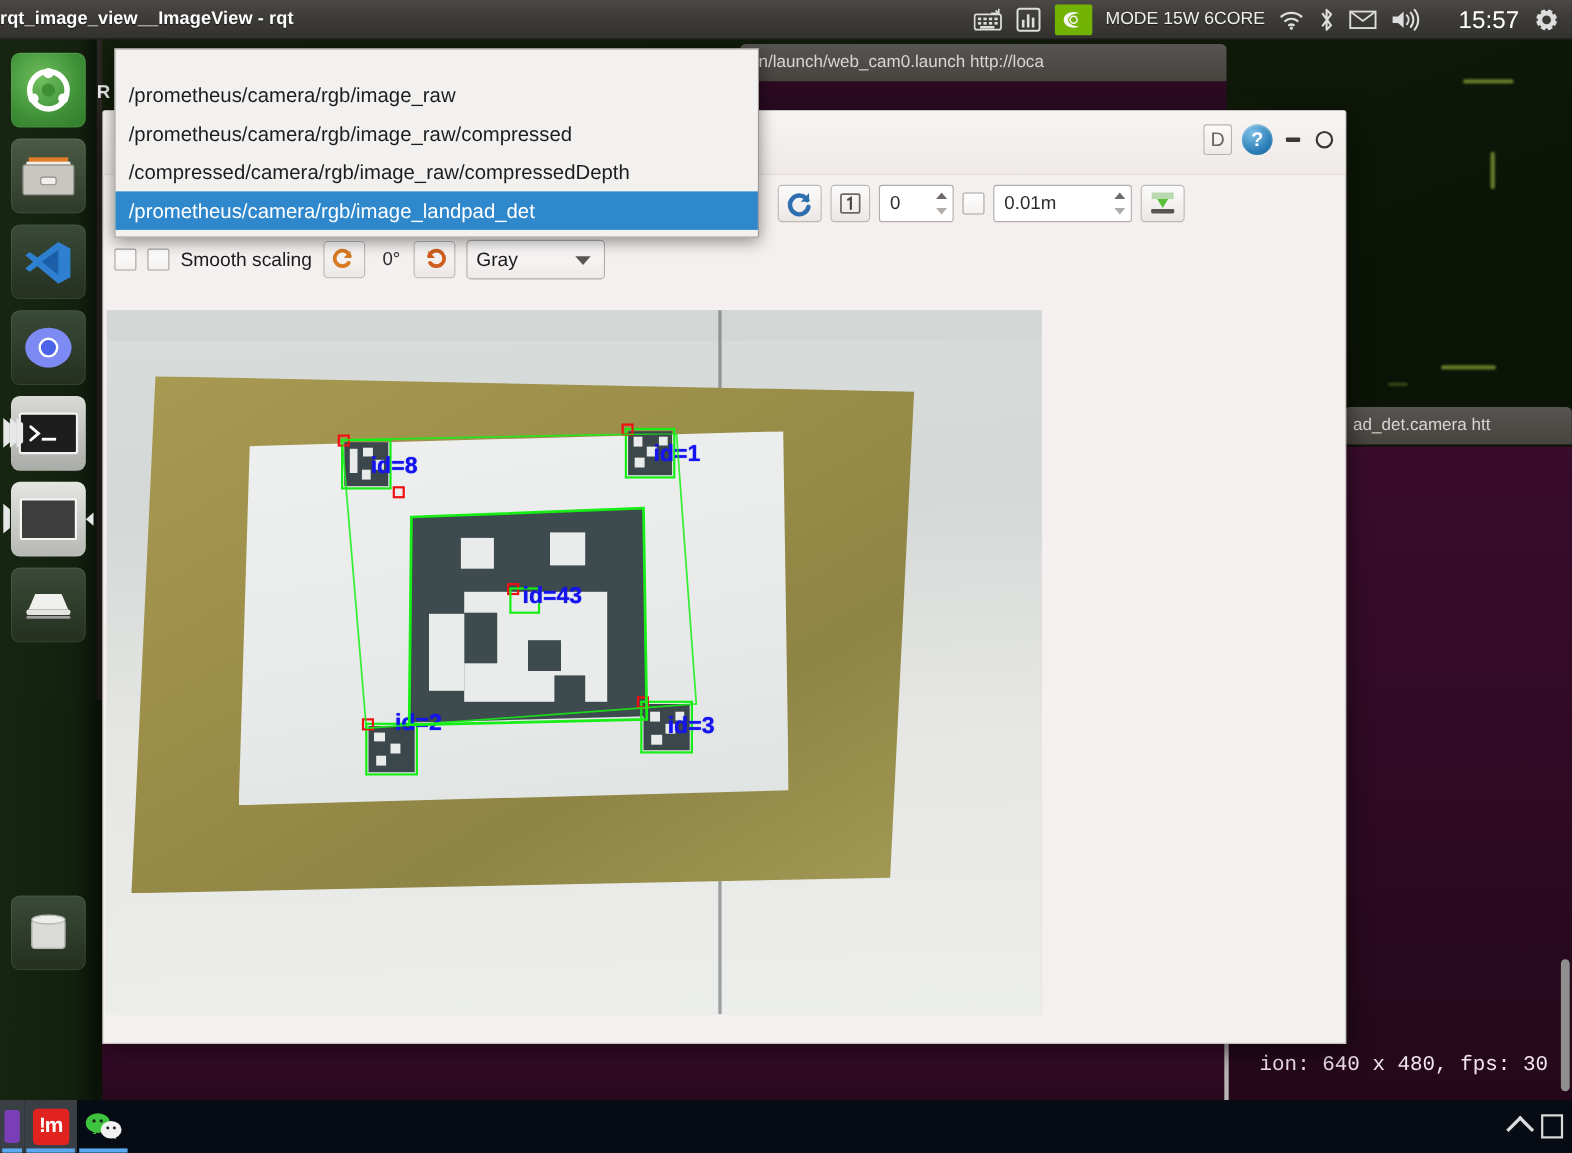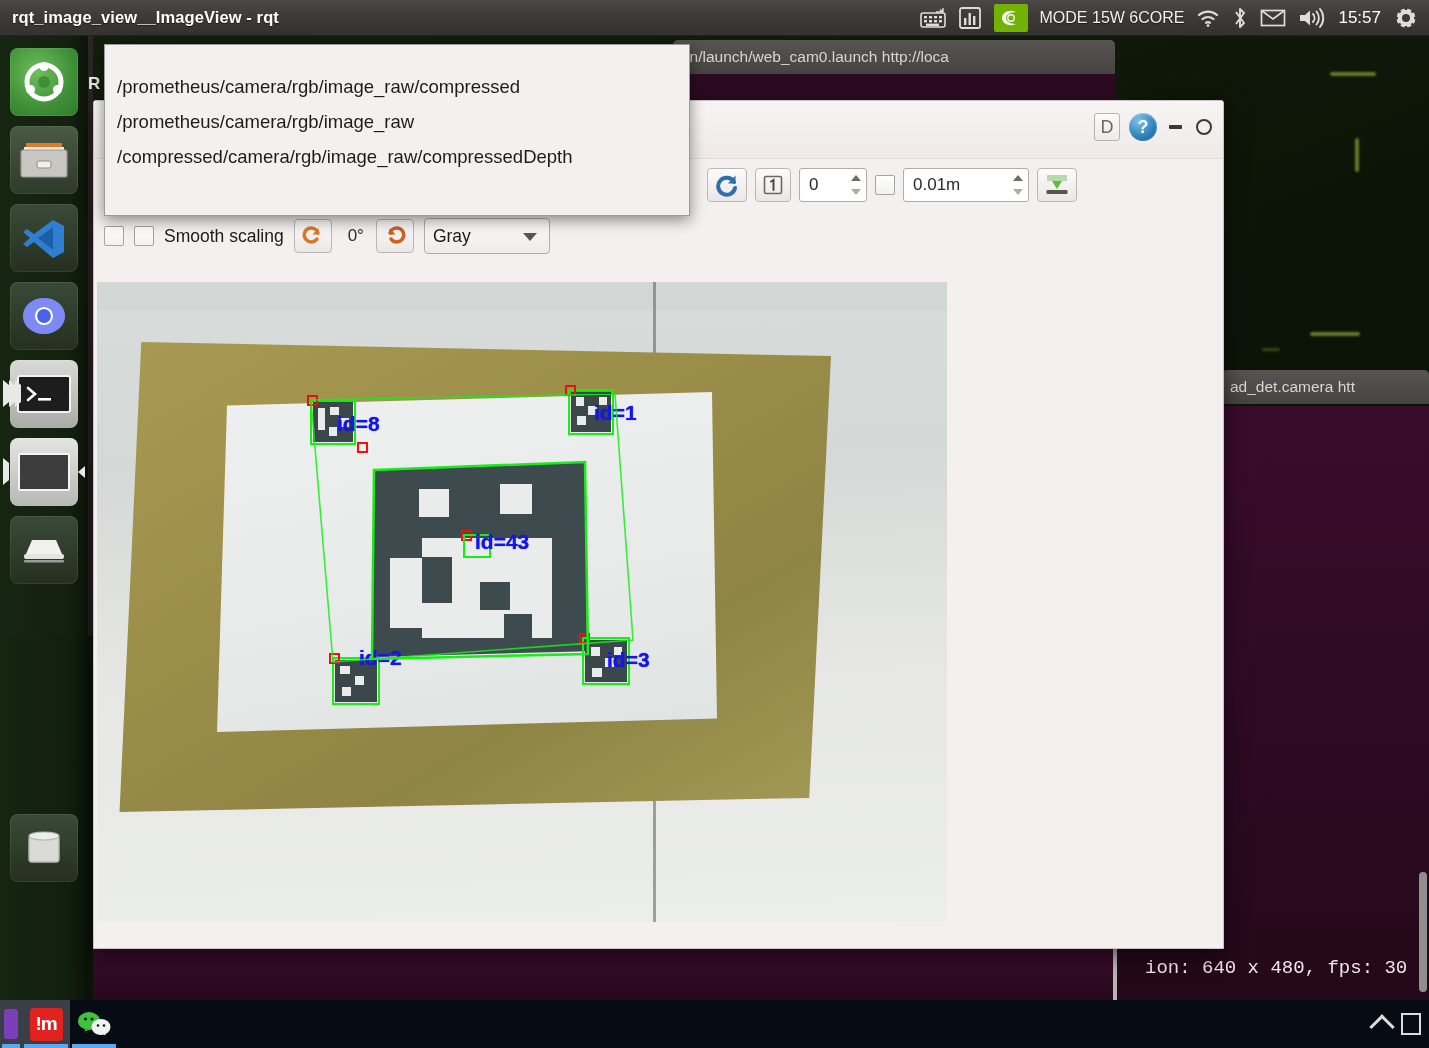--- a/index.html
+++ b/index.html
@@ -24,28 +24,28 @@
 
   
   .top-panel {
     position: absolute; top: 0; left: 0; width: 1429px; height: 36px;
     background: linear-gradient(180deg, #4b4845 0%, #3c3a37 52%, #343230 100%);
     display: flex; align-items: center;
     color: #ffffff; z-index: 60;
     border-bottom: 1px solid #222;
   }
   .panel-title {
-    font-size: 16.5px; font-weight: bold; margin-left: 12px;
+    font-size: 16.5px; font-weight: bold; 
     letter-spacing: .1px; text-shadow: 0 1px 1px rgba(0,0,0,.6);
     white-space: nowrap;
   }
   .tray { margin-left: auto; display: flex; align-items: center; gap: 12px; padding-right: 10px; }
   .tray-item { display: flex; align-items: center; opacity: .95; }
   .tray-text { font-size: 16px; color: #f0f0f0; white-space: nowrap; text-shadow: 0 1px 1px rgba(0,0,0,.6); }
-  .tray-clock { font-size: 17px; color: #ffffff; font-weight: 500; }
+  .tray-clock { font-size: 22px; color: #ffffff; font-weight: 500; margin-left: 22px; }
 
   
   .launcher {
     position: absolute; top: 36px; left: 0; width: 88px; height: 968px;
     background: linear-gradient(90deg, rgba(22,38,16,.96) 0%, rgba(18,32,14,.93) 78%, rgba(10,18,8,.95) 100%);
     z-index: 55; padding-top: 6px;
   }
   .launch-icon {
     width: 68px; height: 68px; margin: 6px auto 10px auto;
     border-radius: 8px; position: relative;
@@ -606,23 +606,24 @@
         </svg>
       </div>
 
       <div class="rcorner" style="left:364px;top:248px;"></div>
       <div class="gbox" style="left:366px;top:252px;width:28px;height:24px;"></div>
       <div class="idlbl" style="left:378px;top:248px;text-align:right;">id=43</div>
     </div>
   </div>
 
   <div class="dropdown">
+    <div class="dd-item">/prometheus/camera/rgb/image_raw</div>
     <div class="dd-item">/prometheus/camera/rgb/image_raw/compressed</div>
-    <div class="dd-item">/prometheus/camera/rgb/image_raw</div>
     <div class="dd-item">/compressed/camera/rgb/image_raw/compressedDepth</div>
+    <div class="dd-item sel">/prometheus/camera/rgb/image_landpad_det</div>
   </div>
 
   <div class="right-strip"></div>
 
   <div class="taskbar">
     <div class="tb-app" style="background:#3a3f46;width:22px;">
       <div style="width:14px;height:30px;background:#7a3fb8;border-radius:3px;"></div>
       <div class="tb-underline"></div>
     </div>
     <div class="tb-app active">

